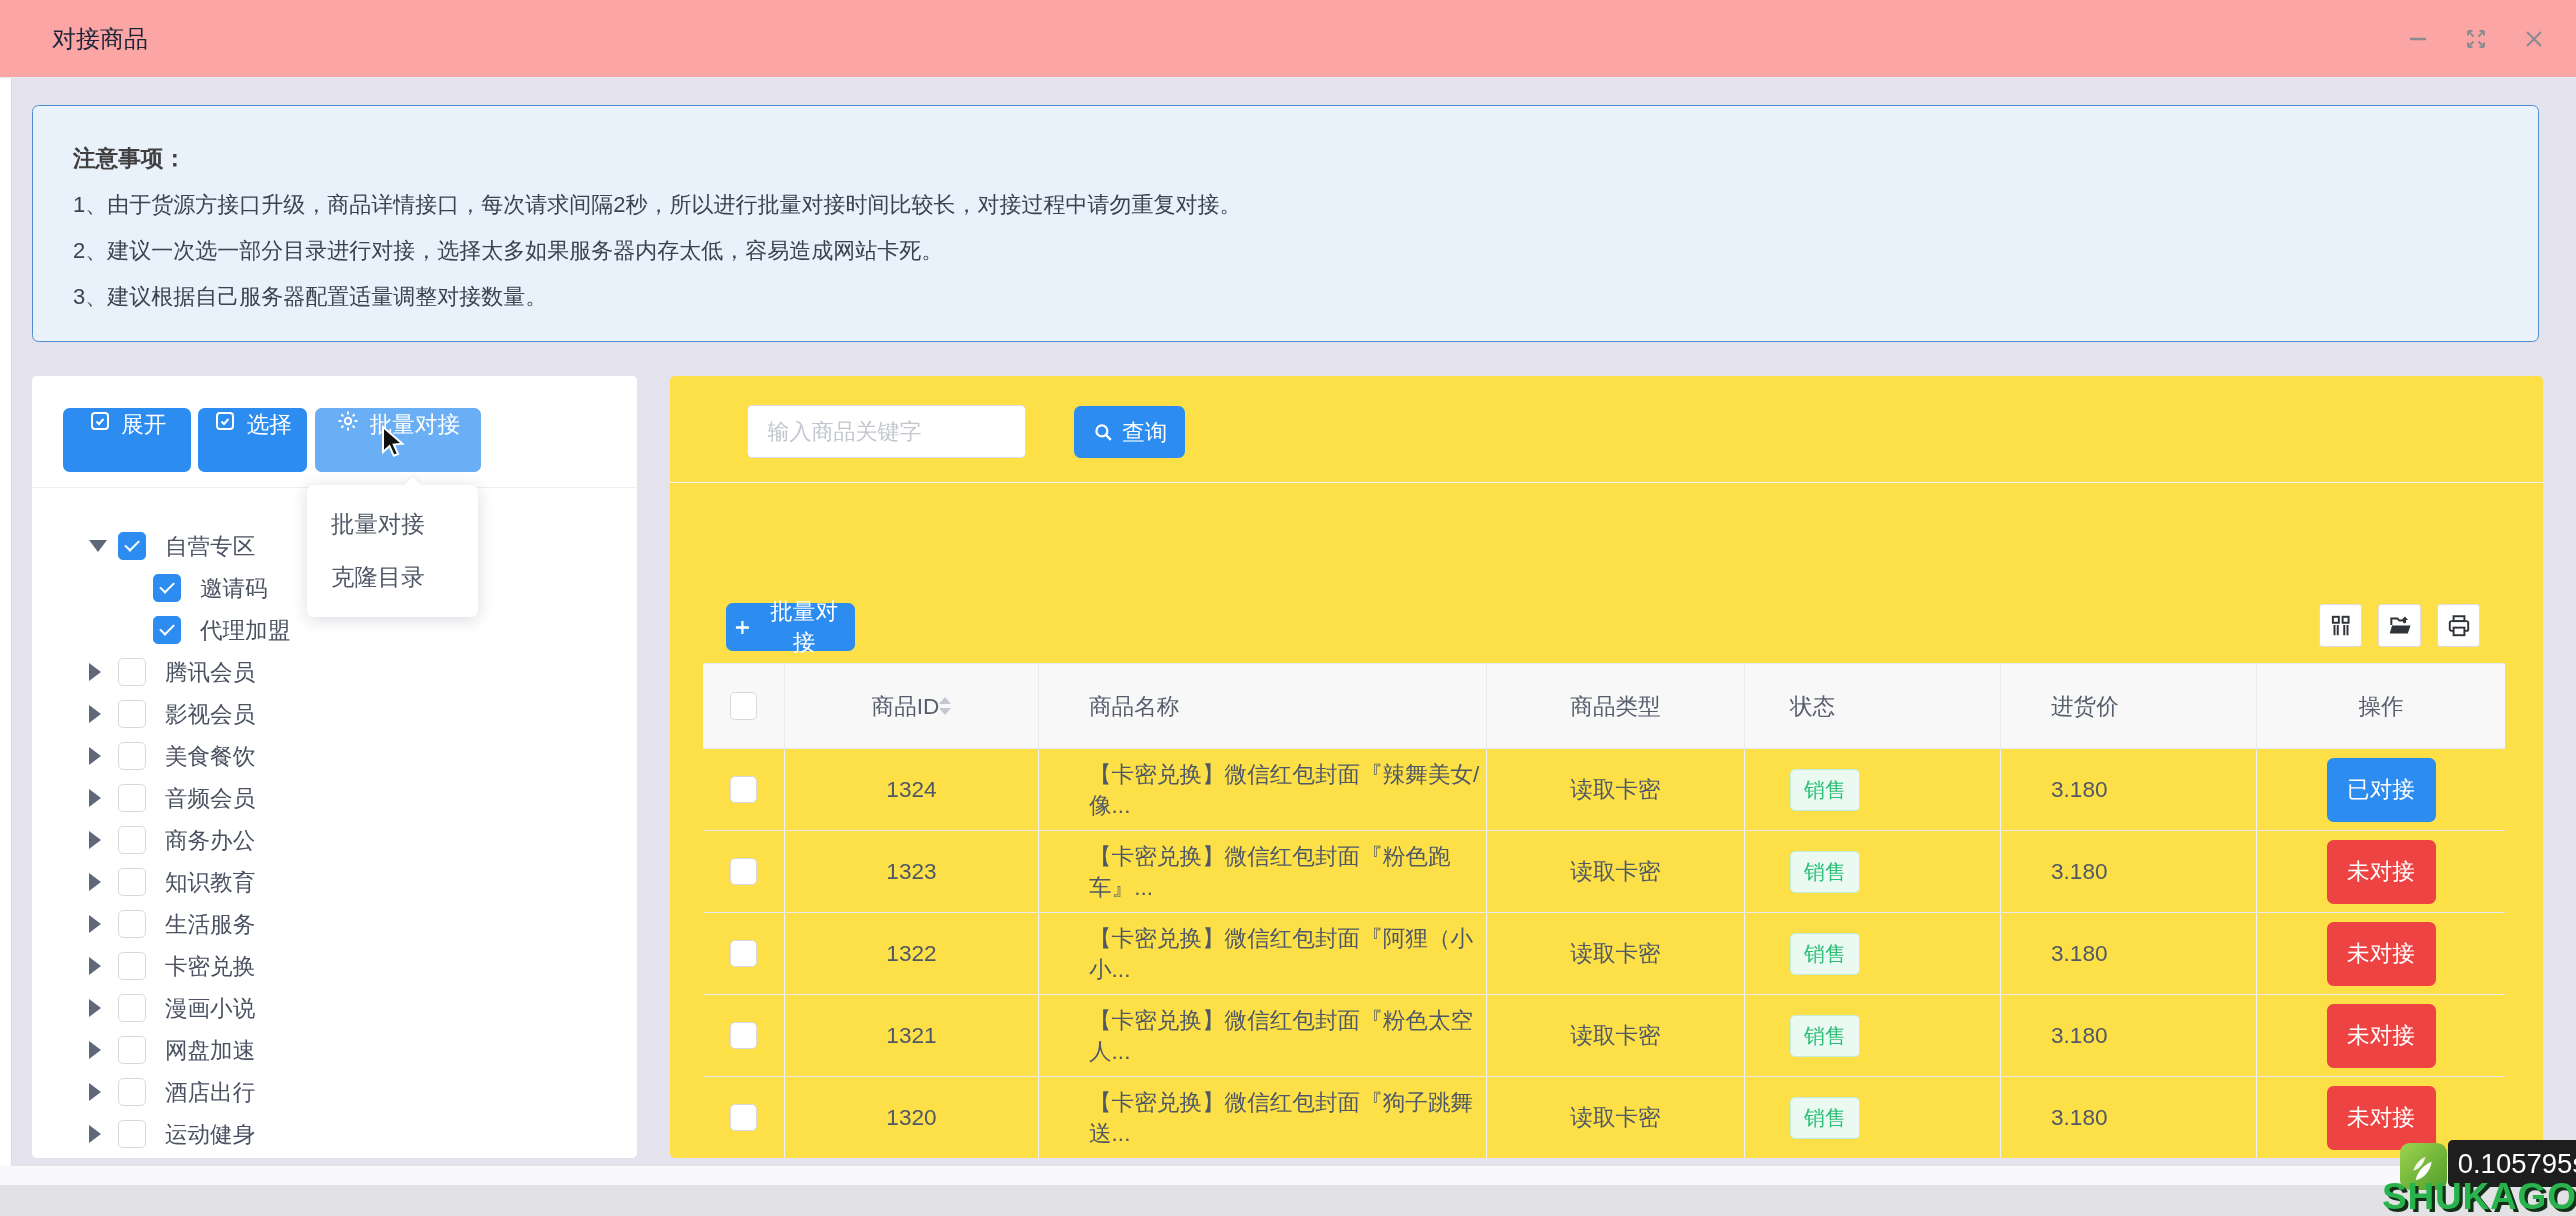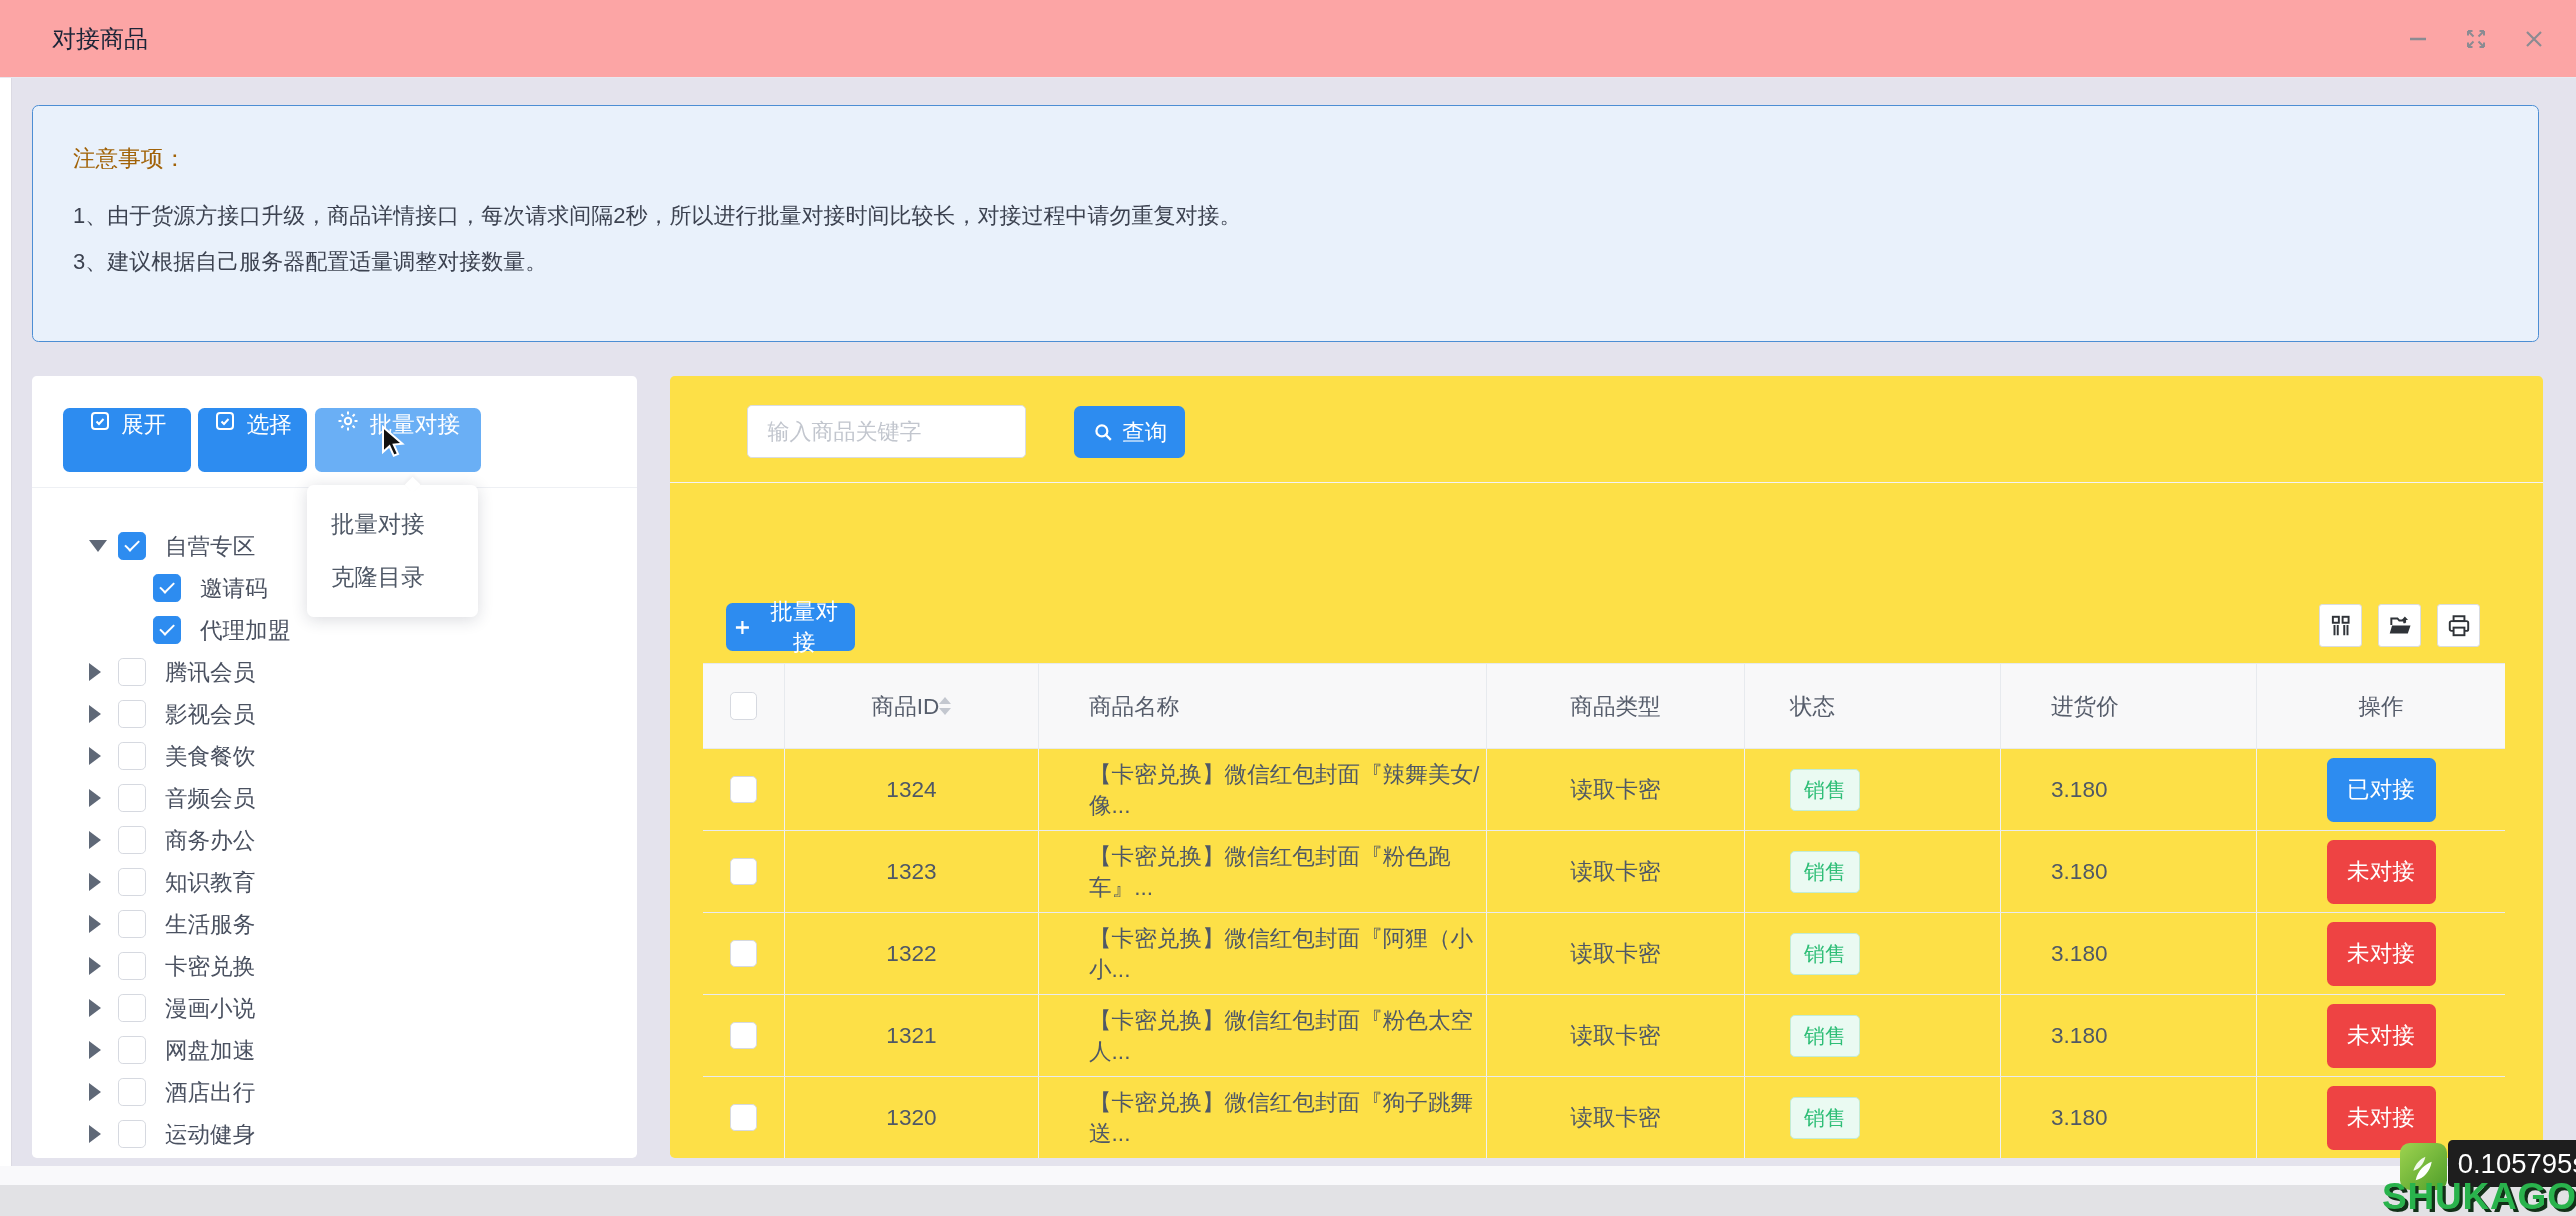--- a/index.html
+++ b/index.html
@@ -14,21 +14,21 @@
   .win-controls{position:absolute;right:29px;top:0;height:77px;display:flex;align-items:center;gap:32px}
   .win-ctl{width:26px;height:26px;display:flex;align-items:center;justify-content:center;cursor:pointer}
   .win-ctl svg{width:24px;height:24px}
   
   .left-sliver{position:absolute;left:0;top:78px;width:10.5px;height:1089px;background:#fff;border-right:0.8px solid #dbdae3}
   .band-light{position:absolute;left:0;top:1166px;width:2576px;height:19.4px;background:#f9f9fb}
   .band-gray{position:absolute;left:0;top:1185px;width:2576px;height:31px;background:#e2e2e5}
   
   .notice{position:absolute;left:32px;top:105px;width:2507px;height:237px;box-sizing:border-box;
     background:#e9f1fb;border:1.6px solid #4c8ed4;border-radius:6.5px;padding:37px 48px 0 40px}
-  .notice-title{font-size:22.6px;font-weight:normal;color:#a16207;margin-bottom:31px}
+  .notice-title{font-size:22.6px;font-weight:bold;color:#404040;margin-bottom:20px}
   .notice-item{font-size:22px;color:#3c4250;line-height:22.6px;margin-bottom:23.4px}
   
   .panel-left{position:absolute;left:32px;top:376px;width:605px;height:782px;background:#fff;border-radius:4.8px;overflow:hidden}
   .btn{position:absolute;display:flex;justify-content:center;gap:9.7px;height:64px;
     background:#2d8cf0;color:#fff;font-size:22.6px;border:none;border-radius:6.5px;cursor:pointer}
   .btn svg{width:24px;height:24px}
   .btn-expand{left:31px;top:32px;width:128px}
   .btn-select{left:166px;top:32px;width:109px}
   .btn-batch{left:283px;top:32px;width:166px;background:#6aaff5}
   .panel-divider{position:absolute;left:0;top:111px;width:100%;height:0.8px;background:#eef0f4}
@@ -126,20 +126,21 @@
   </div>
 </div>
 
 <div class="left-sliver"></div>
 <div class="band-light"></div>
 <div class="band-gray"></div>
 
 <div class="notice">
   <div class="notice-title">注意事项：</div>
   <div class="notice-item">1、由于货源方接口升级，商品详情接口，每次请求间隔2秒，所以进行批量对接时间比较长，对接过程中请勿重复对接。</div>
+  <div class="notice-item">2、建议一次选一部分目录进行对接，选择太多如果服务器内存太低，容易造成网站卡死。</div>
   <div class="notice-item">3、建议根据自己服务器配置适量调整对接数量。</div>
 </div>
 
 <div class="panel-left">
   <button class="btn btn-expand">
     <svg viewBox="0 0 24 24" fill="none" stroke="#fff" stroke-width="2">
       <rect x="4" y="4" width="16" height="16" rx="3"></rect>
         <path d="M8.5 12.5l2.5 2.5 4.5-5"></path>
     </svg>
     <span>展开</span>

